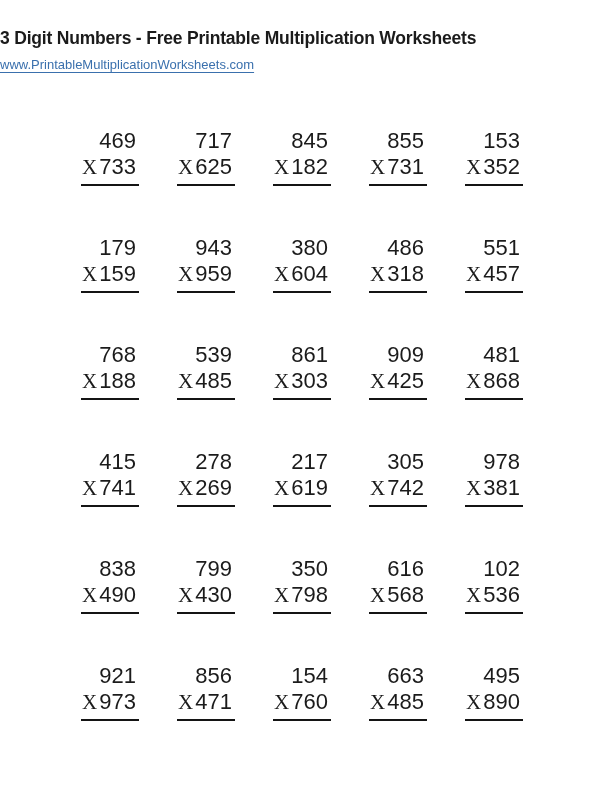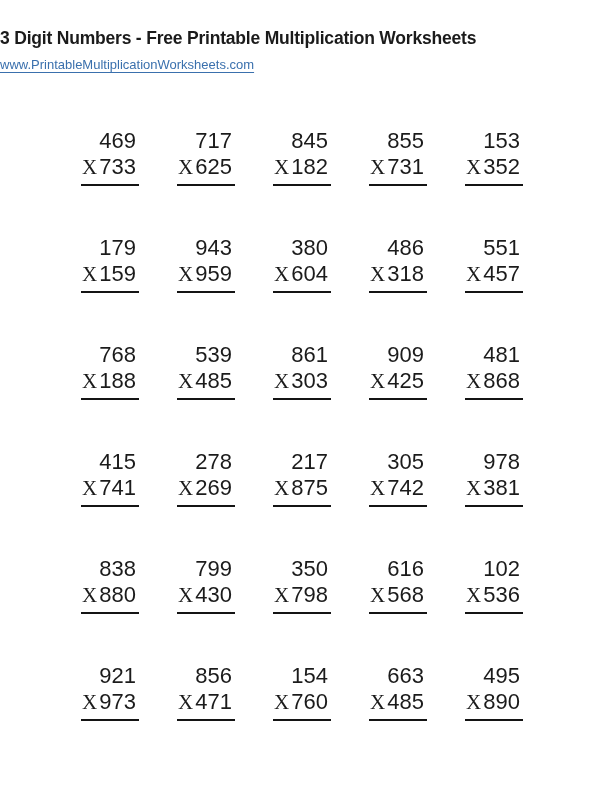--- a/index.html
+++ b/index.html
@@ -230,21 +230,21 @@
       <span class="op">X</span>
       <span>269</span>
     </div>
     <div class="answer-line"></div>
   </div>
 
   <div class="problem">
     <div class="top-operand">217</div>
     <div class="bottom-row">
       <span class="op">X</span>
-      <span>875</span>
+      <span>619</span>
     </div>
     <div class="answer-line"></div>
   </div>
 
   <div class="problem">
     <div class="top-operand">305</div>
     <div class="bottom-row">
       <span class="op">X</span>
       <span>742</span>
     </div>
@@ -257,21 +257,21 @@
       <span class="op">X</span>
       <span>381</span>
     </div>
     <div class="answer-line"></div>
   </div>
 
   <div class="problem">
     <div class="top-operand">838</div>
     <div class="bottom-row">
       <span class="op">X</span>
-      <span>880</span>
+      <span>490</span>
     </div>
     <div class="answer-line"></div>
   </div>
 
   <div class="problem">
     <div class="top-operand">799</div>
     <div class="bottom-row">
       <span class="op">X</span>
       <span>430</span>
     </div>

